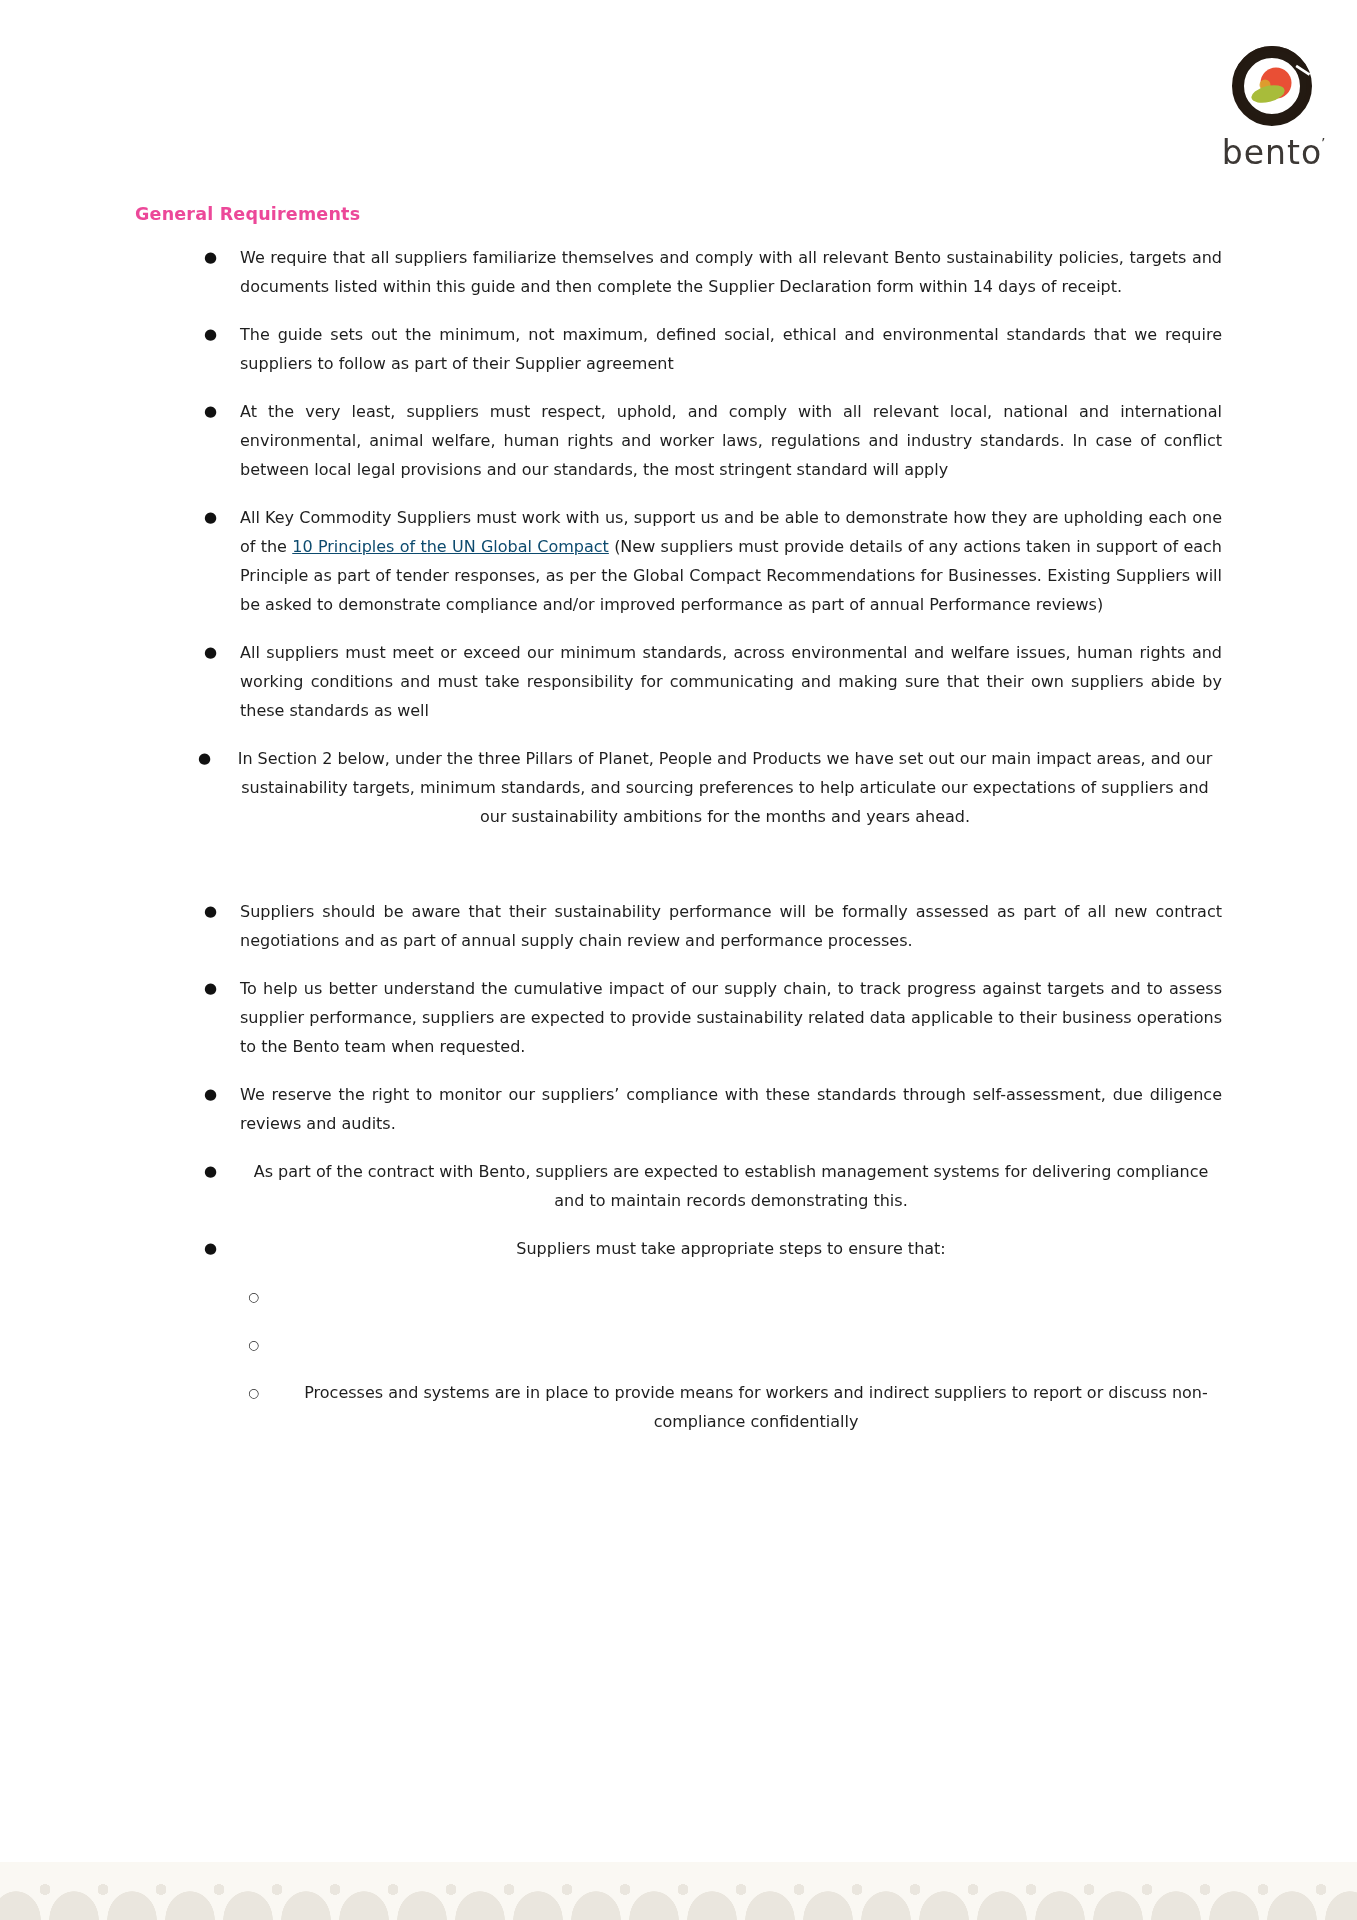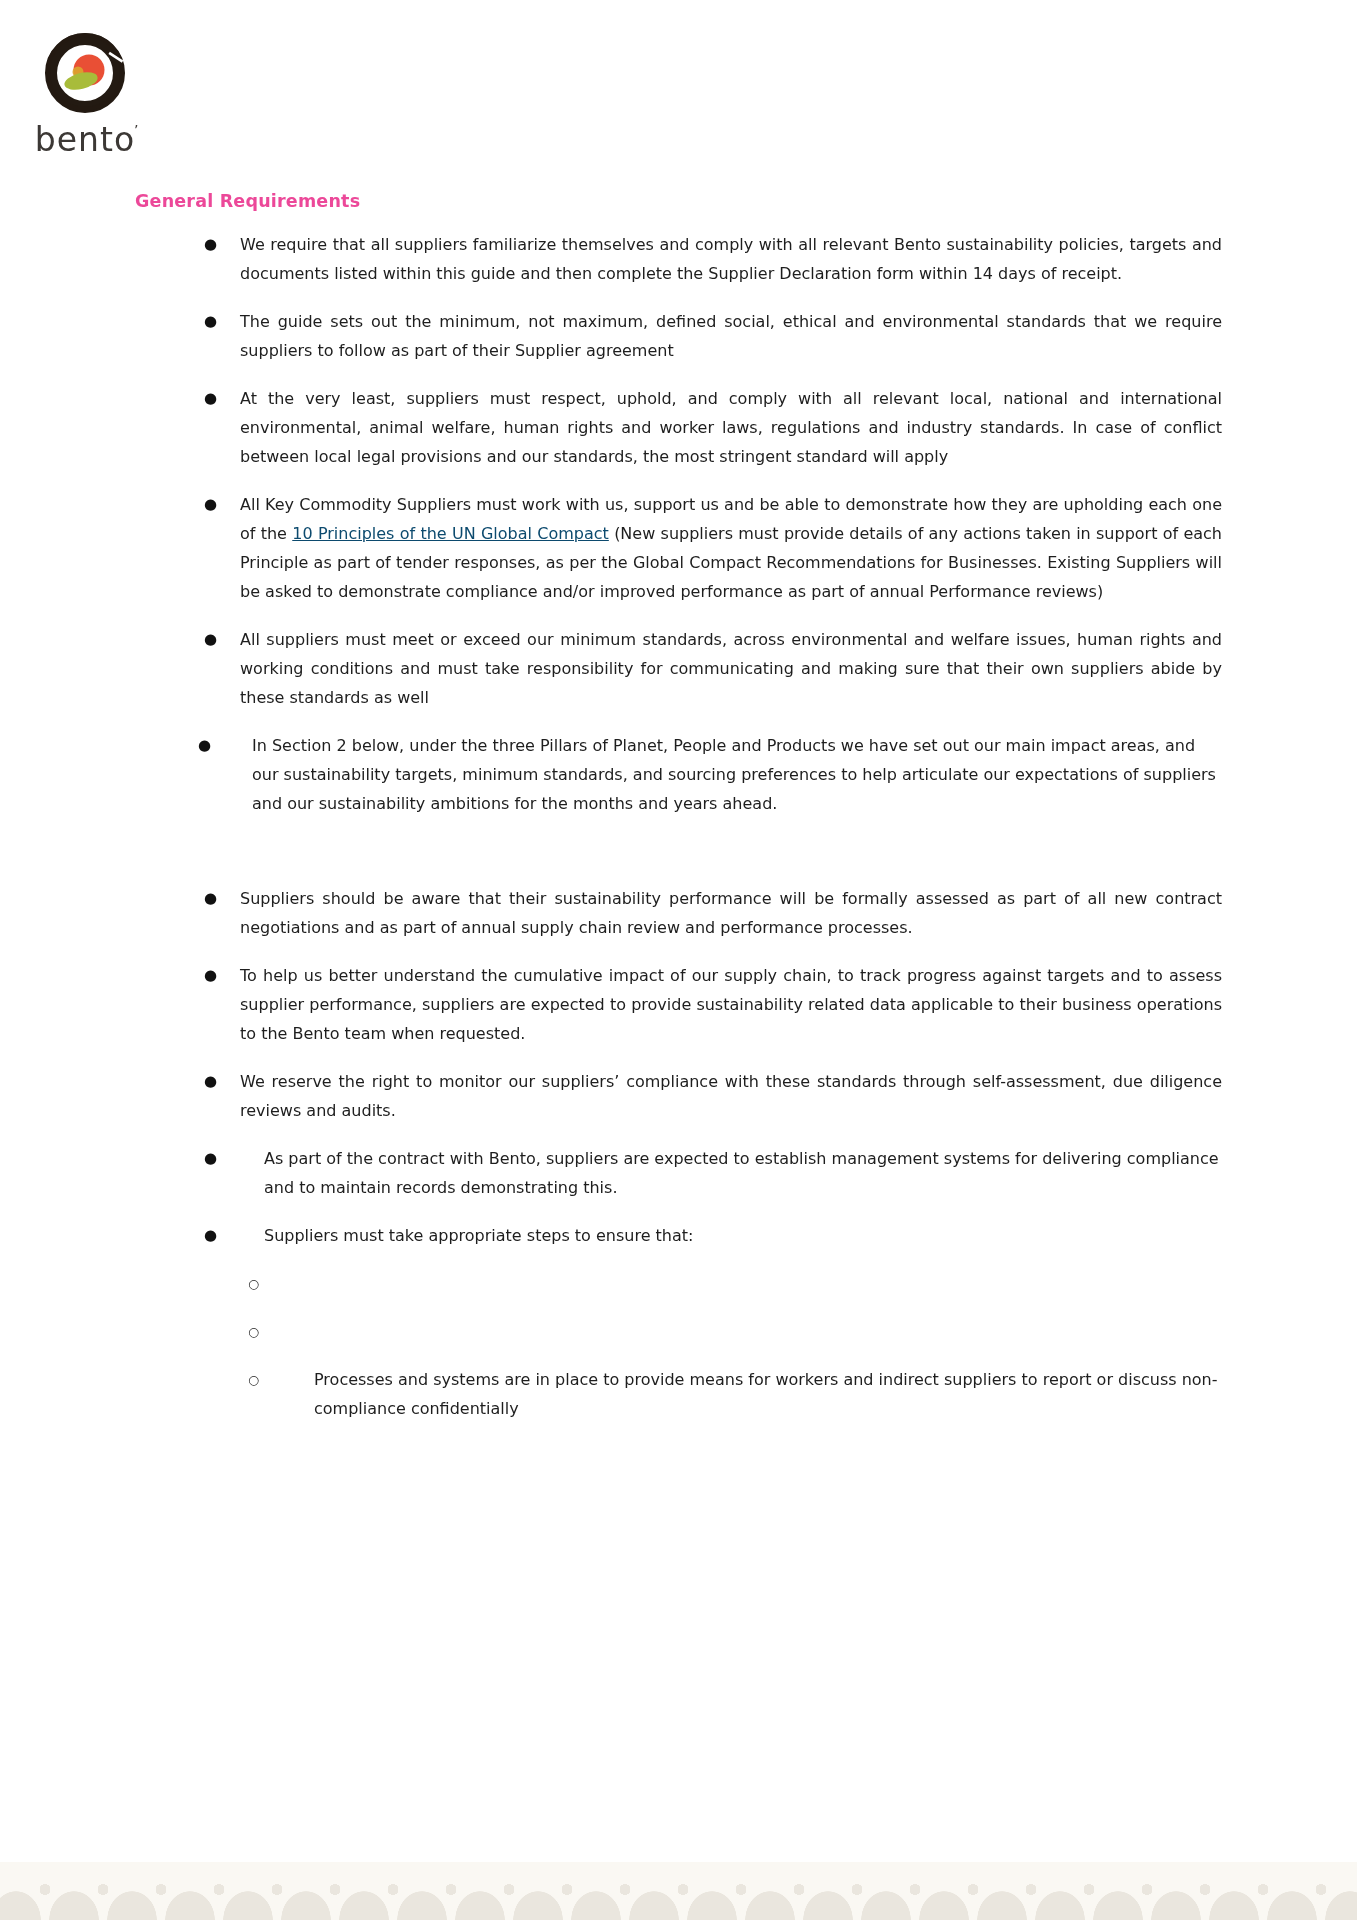--- a/index.html
+++ b/index.html
@@ -5,23 +5,24 @@
   html, body { margin: 0; padding: 0; }
   body {
     width: 1357px; height: 1920px;
     background: #ffffff;
     position: relative;
     overflow: hidden;
     font-family: "DejaVu Sans", "Liberation Sans", sans-serif;
     color: #1e1e1e;
   }
   .logo-wrap {
-    padding-top: 23px;
+    padding-top: 36px;
     display: flex;
-    justify-content: flex-start;
+    justify-content: flex-end;
+    margin-left: 32px;
   }
   .content {
     margin: 0 135px;
   }
   .section { margin-top: 0; }
   .section-2 { margin-top: 66px; }
   h2.sec-heading {
     font-size: 17.5px;
     font-weight: bold;
     color: #ec4899;
@@ -40,21 +41,21 @@
     margin-left: 69px;
     font-size: 15px;
     line-height: 29px;
     color: #111;
   }
   .bullet.tight .marker { margin-left: 63px; flex-basis: 30px; }
   .bullet .text {
     flex: 1;
     text-align: justify;
   }
-  .bullet.left .text, .sub-bullet .text { text-align: left; margin-left: 24px; }
+  .bullet.left .text, .sub-bullet .text { text-align: center; }
   .sub-bullet {
     display: flex;
     align-items: flex-start;
     margin-top: 19px;
     font-size: 16px;
     line-height: 29px;
   }
   .sub-bullet .marker {
     flex: 0 0 42px;
     margin-left: 113px;

